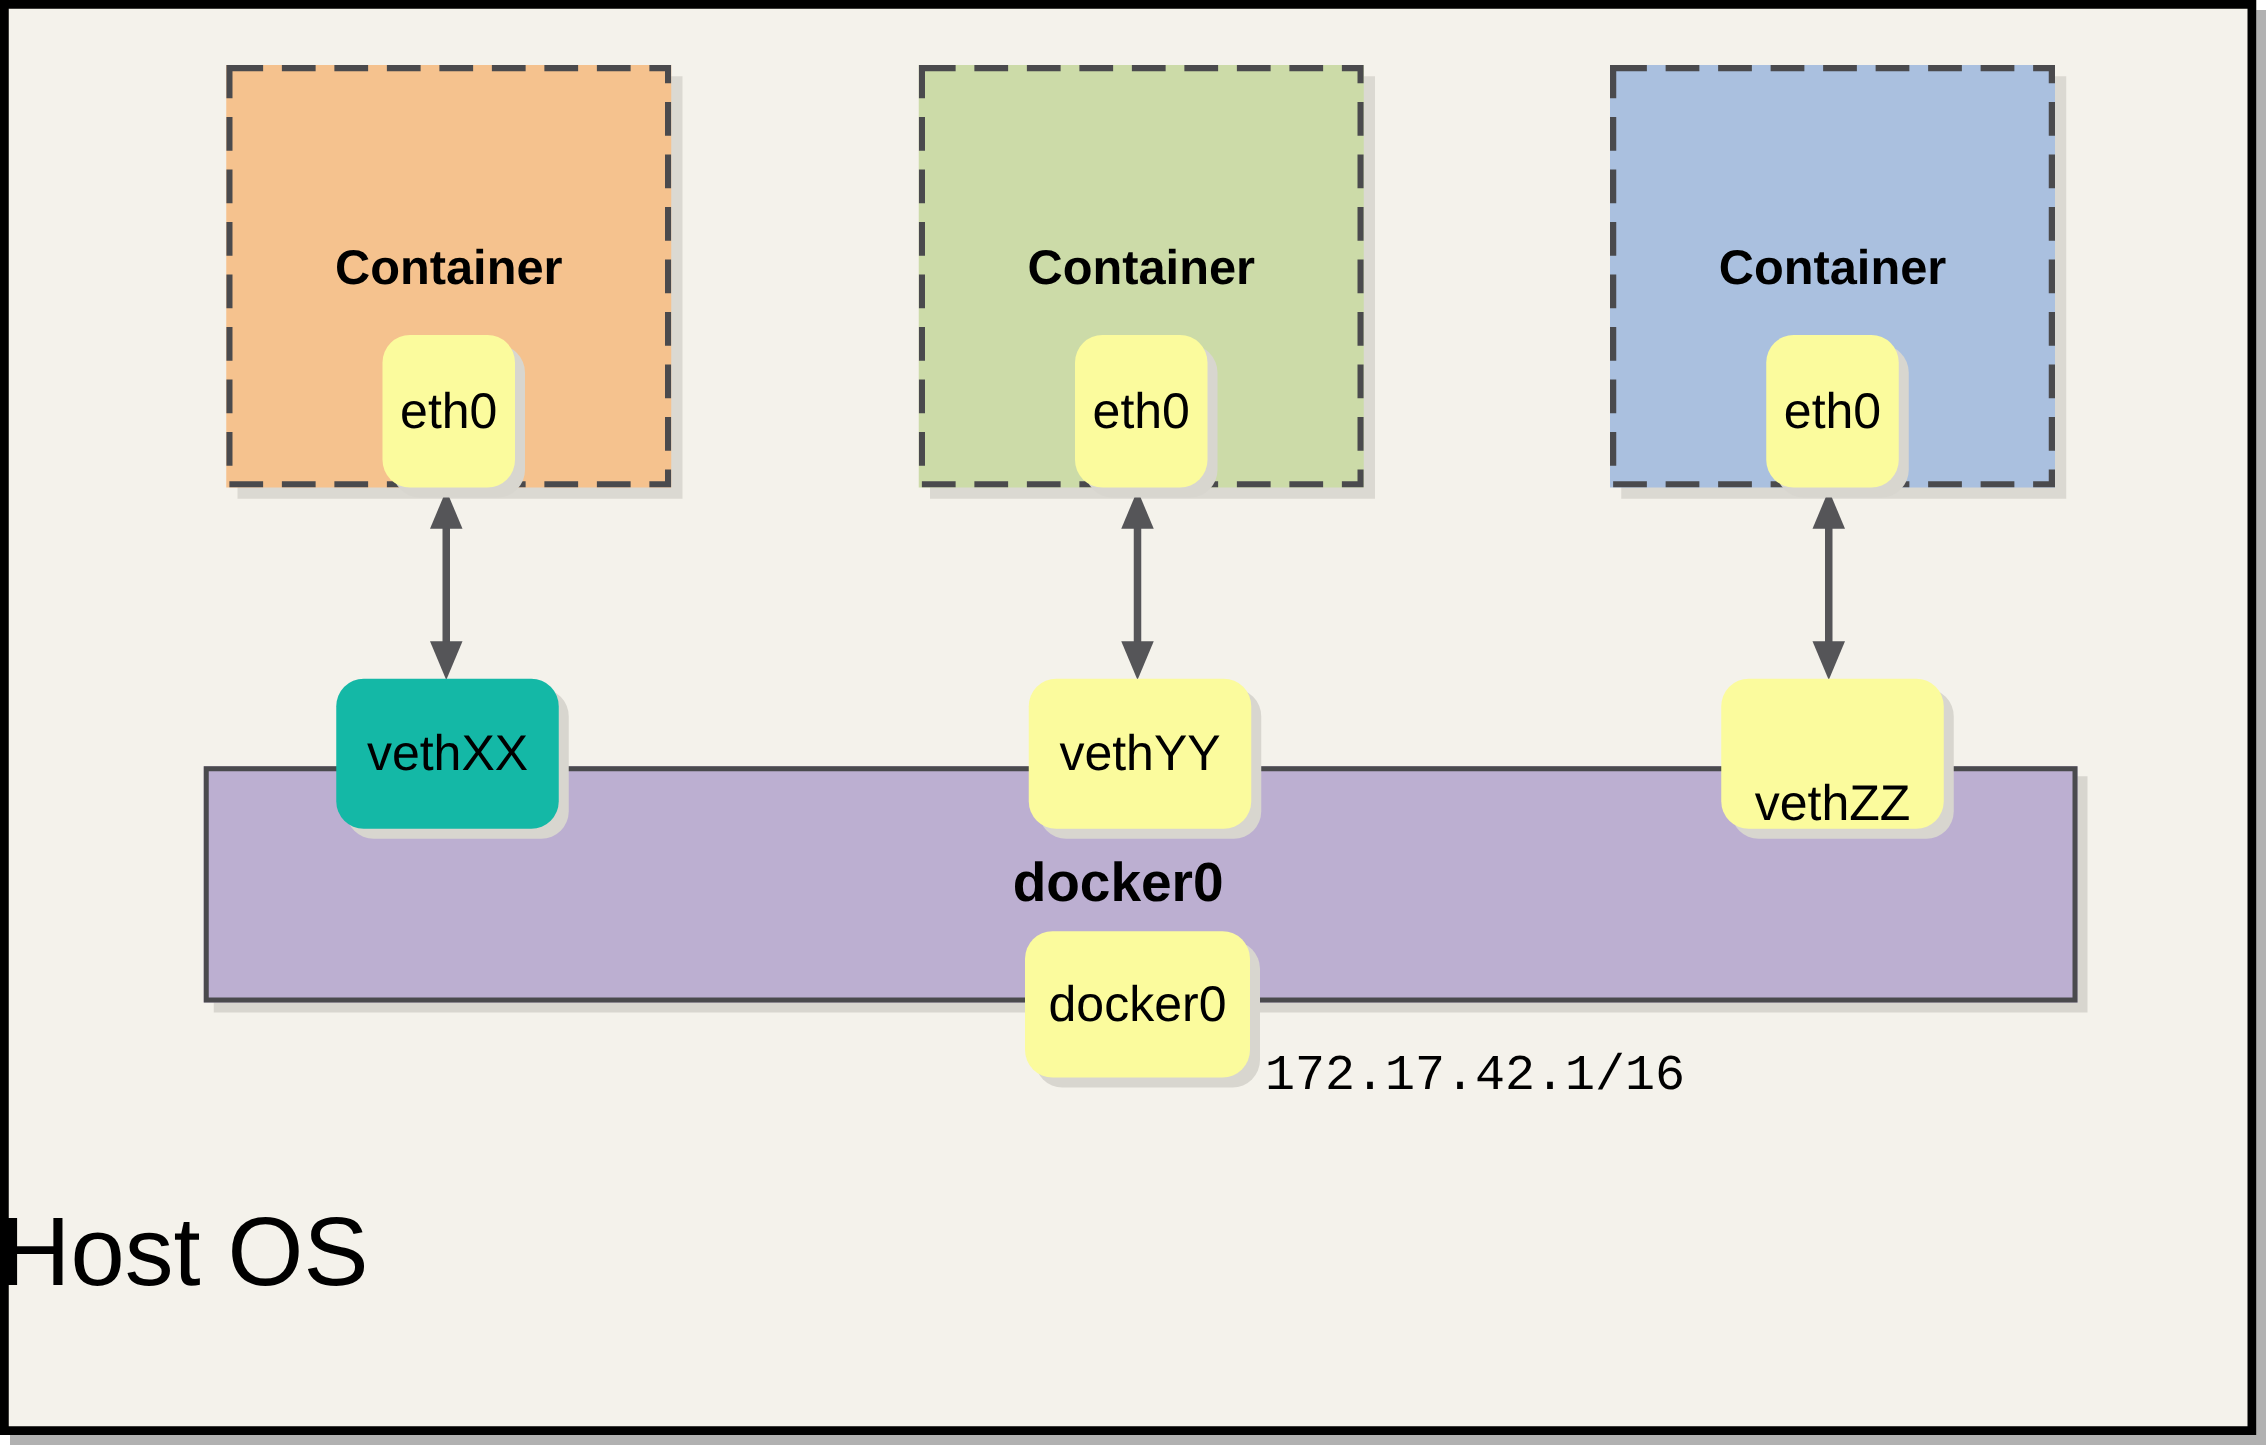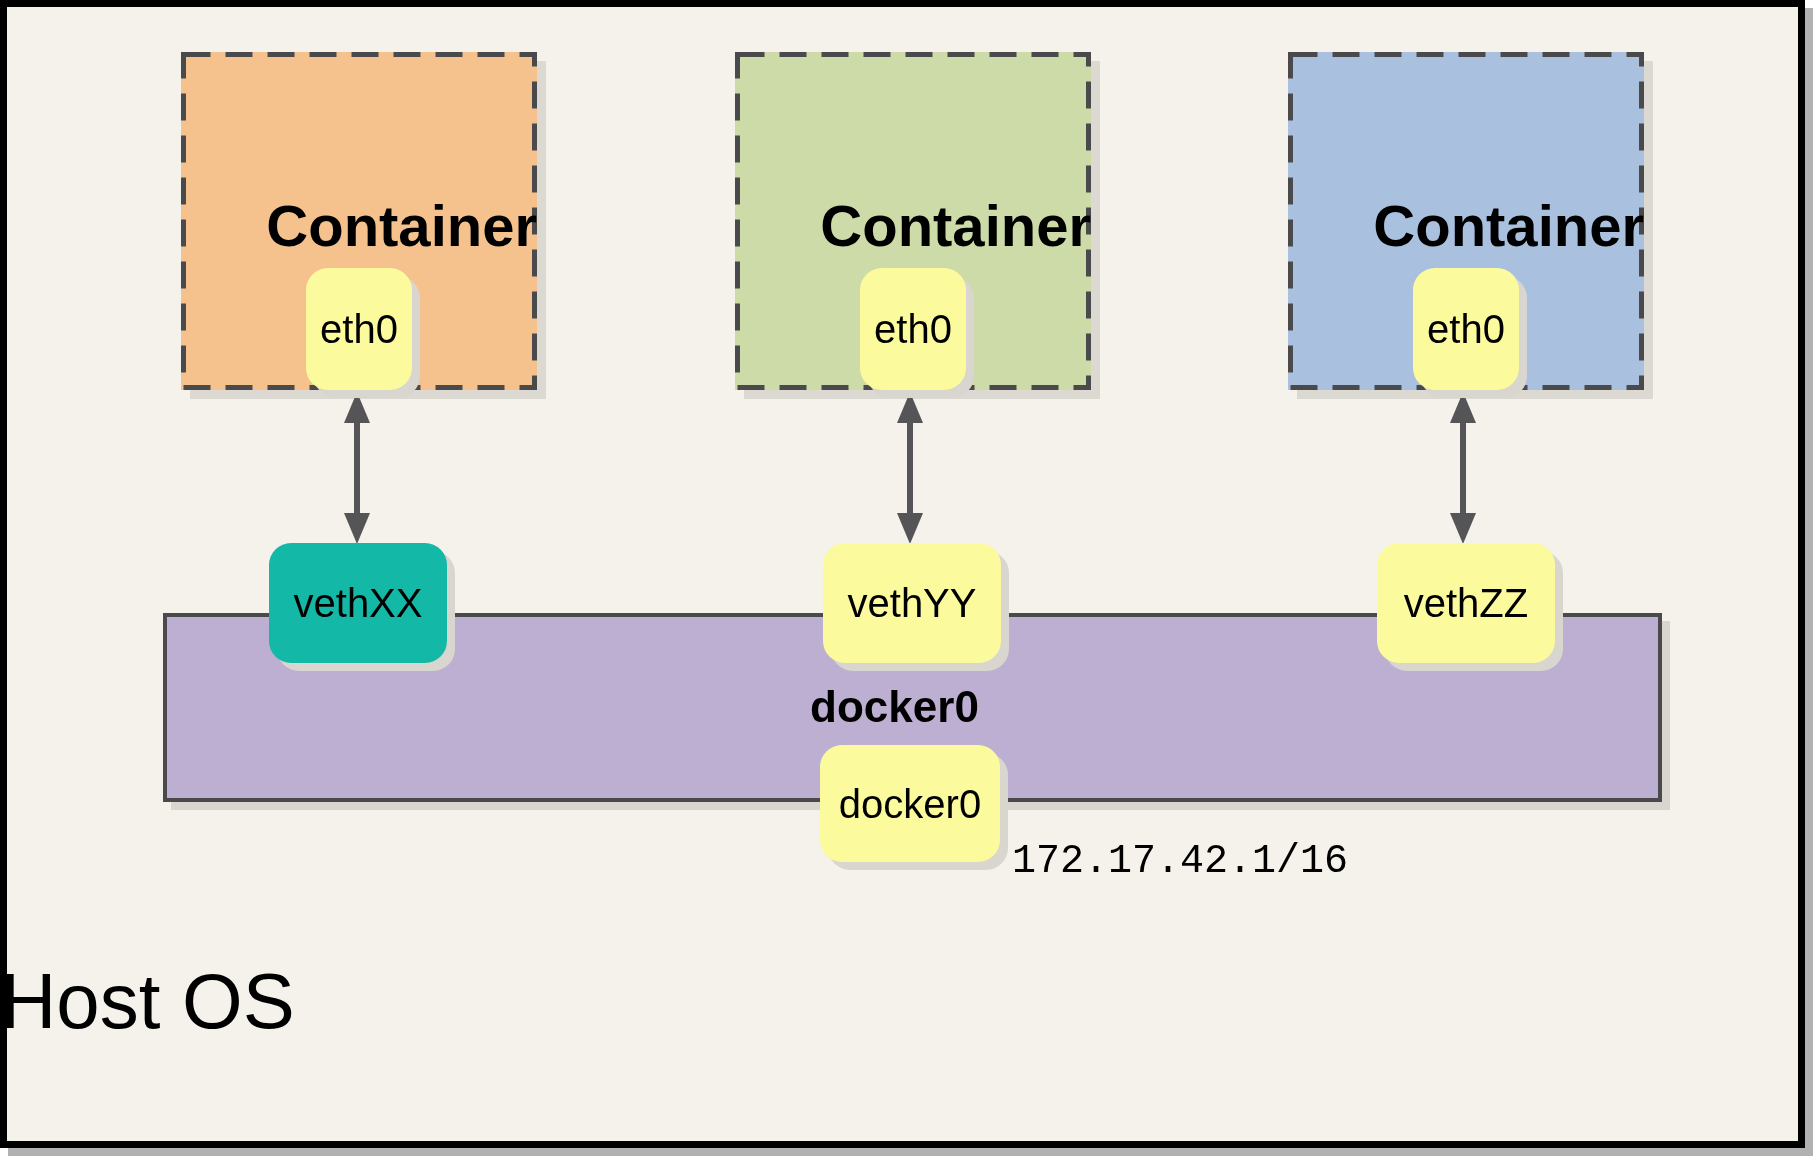--- a/index.html
+++ b/index.html
@@ -16,21 +16,21 @@
   }
 
   .container-box {
     position:absolute; top:52px;
     width:356px; height:338px;
     box-shadow:9px 9px 0 #dbd9d2;
   }
   .container-box .dash { position:absolute; left:0; top:0; width:100%; height:100%; }
   .container-title {
     position:absolute; top:142px; left:0; width:100%;
-    text-align:right; font-size:58px; font-weight:bold; line-height:1.1;
+    text-align:center; font-size:39px; font-weight:bold; line-height:1.1;
   }
 
   .note {
     position:absolute;
     box-shadow:8px 8px 0 #d8d6cf;
     display:flex; align-items:center; justify-content:center;
     font-size:40px; line-height:1;border-radius:22px;
   }
   .eth-note  { left:50%; bottom:0; transform:translateX(-50%); width:106px; height:122px; z-index:3; }
   .veth-note { top:543px; width:178px; height:120px; z-index:3; }
@@ -112,21 +112,21 @@
 
   <div class="bridge-bar" style="background: rgb(188, 175, 209);"></div>
   <div class="bridge-label">docker0</div>
 
   <div class="note veth-note veth-1" style="background: #14b8a6;">
     <span>vethXX</span>
   </div>
   <div class="note veth-note veth-2" style="background: rgb(251, 251, 157); text-align: center;">
     <span>vethYY</span>
   </div>
-  <div class="note veth-note veth-3" style="background: rgb(251, 251, 157);">
+  <div class="note veth-note veth-3" style="background: rgb(251, 251, 157); align-items: flex-end;">
     <span>vethZZ</span>
   </div>
 
   <div class="note docker-note" style="background: rgb(251, 251, 157);">
     <span>docker0</span>
   </div>
   <div class="ip-label">172.17.42.1/16</div>
 
   <div class="host-label">Host OS</div>
 

